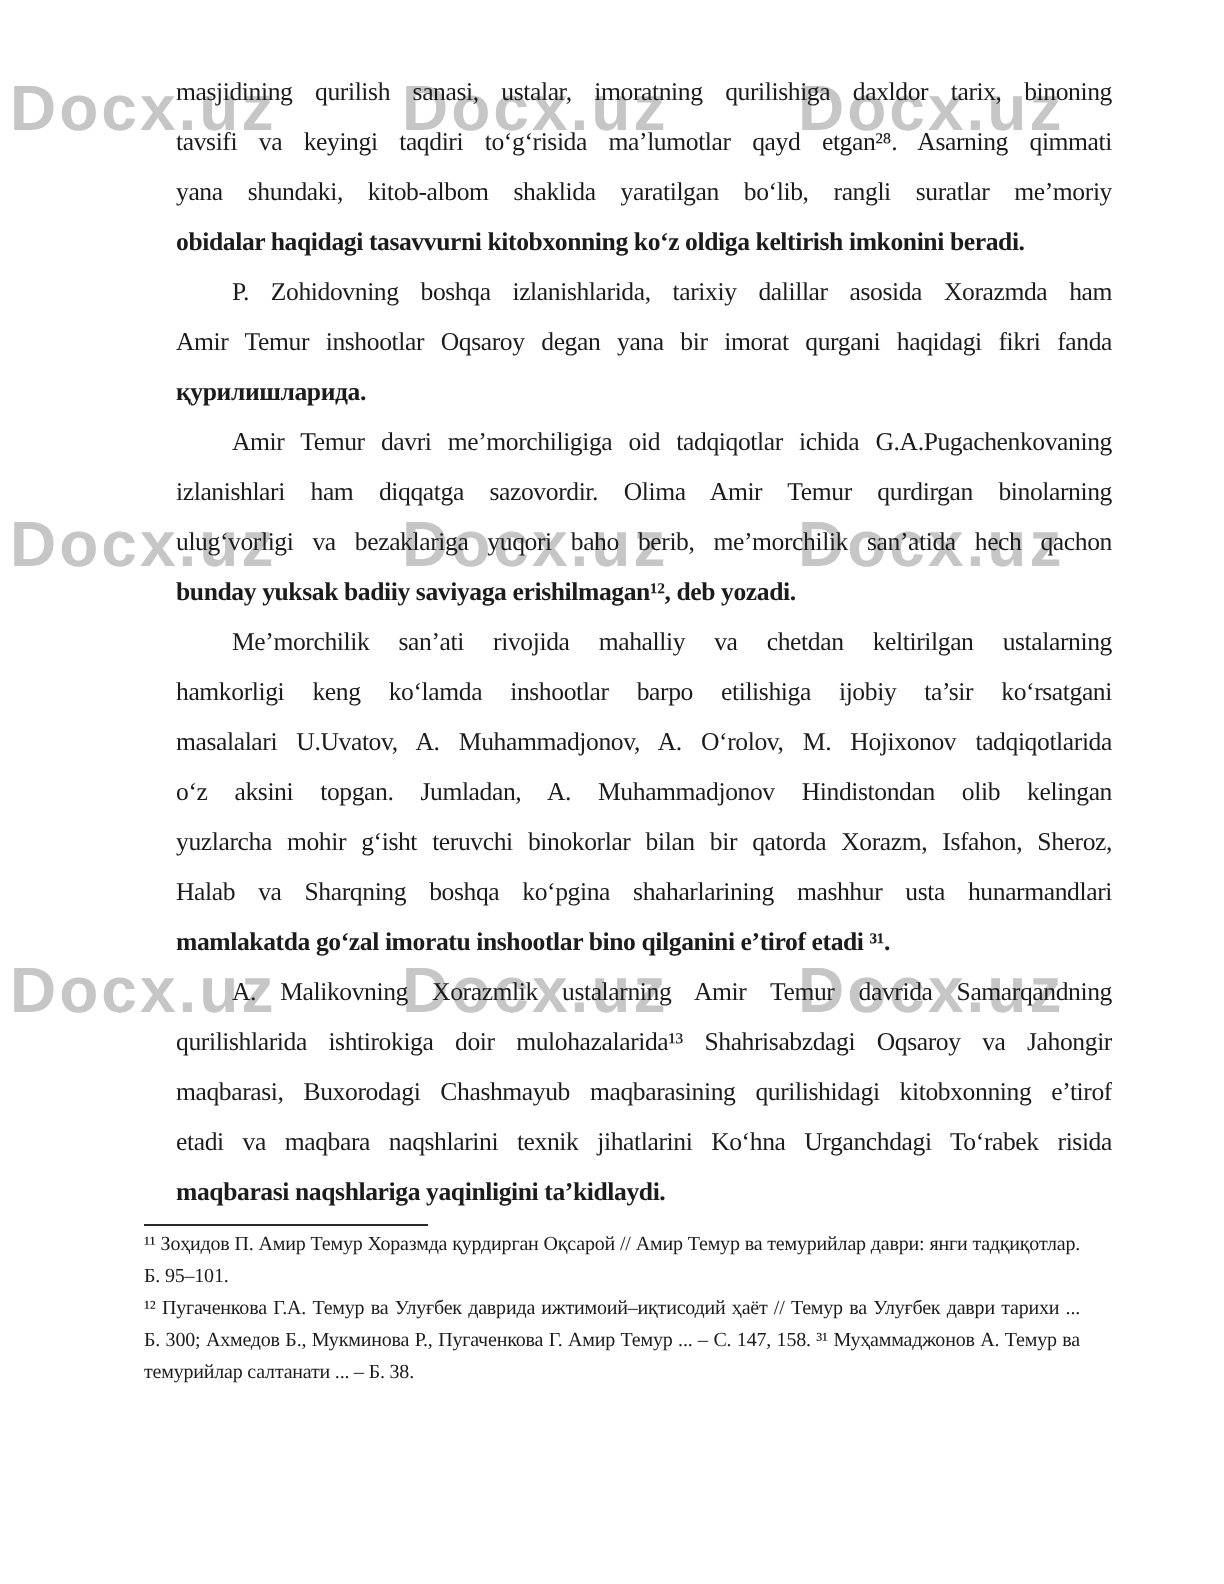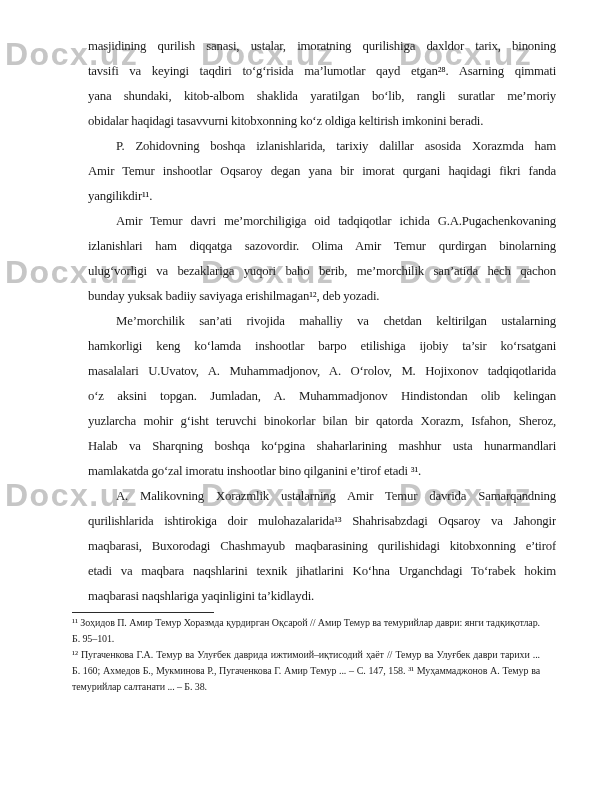--- a/index.html
+++ b/index.html
@@ -31,21 +31,21 @@
   .line {
     height: 25px;
     line-height: 25px;
     font-size: 12.8px;
     letter-spacing: -0.2px;
     text-align: justify;
     text-align-last: justify;
     overflow: hidden;
     white-space: normal;
   }
-  .line.last { text-align-last: auto; }
+  .line.last { text-align-last: auto; font-weight: bold; }
   .line.indent { text-indent: 28px; }
   
   .footnotes { position: absolute; left: 72px; top: 607px; width: 468px; z-index: 1; }
   .fn-rule { width: 142px; height: 0; border-top: 1px solid #2a2a2a; margin: 5px 0 2px 0; }
   .fn-line {
     height: 16px;
     line-height: 16px;
     font-size: 10px;
     letter-spacing: -0.1px;
     text-align: justify;
@@ -79,56 +79,56 @@
   <div class="body-text">
       <div class="para">
         <div class="line">masjidining qurilish sanasi, ustalar, imoratning qurilishiga daxldor tarix, binoning</div>
         <div class="line">tavsifi va keyingi taqdiri to‘g‘risida ma’lumotlar qayd etgan²⁸. Asarning qimmati</div>
         <div class="line">yana shundaki, kitob-albom shaklida yaratilgan bo‘lib, rangli suratlar me’moriy</div>
         <div class="line last">obidalar haqidagi tasavvurni kitobxonning ko‘z oldiga keltirish imkonini beradi.</div>
       </div>
       <div class="para">
         <div class="line indent">P. Zohidovning boshqa izlanishlarida, tarixiy dalillar asosida Xorazmda ham</div>
         <div class="line">Amir Temur inshootlar Oqsaroy degan yana bir imorat qurgani haqidagi fikri fanda</div>
-        <div class="line last">yangilikdir¹¹.</div>
+        <div class="line last">қурилишларида.</div>
       </div>
       <div class="para">
         <div class="line indent">Amir Temur davri me’morchiligiga oid tadqiqotlar ichida G.A.Pugachenkovaning</div>
         <div class="line">izlanishlari ham diqqatga sazovordir. Olima Amir Temur qurdirgan binolarning</div>
         <div class="line">ulug‘vorligi va bezaklariga yuqori baho berib, me’morchilik san’atida hech qachon</div>
         <div class="line last">bunday yuksak badiiy saviyaga erishilmagan¹², deb yozadi.</div>
       </div>
       <div class="para">
         <div class="line indent">Me’morchilik san’ati rivojida mahalliy va chetdan keltirilgan ustalarning</div>
         <div class="line">hamkorligi keng ko‘lamda inshootlar  barpo etilishiga ijobiy ta’sir ko‘rsatgani</div>
         <div class="line">masalalari U.Uvatov, A. Muhammadjonov, A. O‘rolov, M. Hojixonov tadqiqotlarida</div>
         <div class="line">o‘z aksini topgan. Jumladan, A. Muhammadjonov Hindistondan olib kelingan</div>
         <div class="line">yuzlarcha mohir g‘isht teruvchi binokorlar bilan bir qatorda Xorazm, Isfahon, Sheroz,</div>
         <div class="line">Halab va Sharqning boshqa ko‘pgina shaharlarining mashhur usta hunarmandlari</div>
         <div class="line last">mamlakatda go‘zal imoratu inshootlar bino qilganini e’tirof etadi ³¹.</div>
       </div>
       <div class="para">
         <div class="line indent">A. Malikovning Xorazmlik ustalarning Amir Temur davrida Samarqandning</div>
         <div class="line">qurilishlarida ishtirokiga doir mulohazalarida¹³ Shahrisabzdagi Oqsaroy va Jahongir</div>
         <div class="line">maqbarasi, Buxorodagi Chashmayub maqbarasining qurilishidagi kitobxonning e’tirof</div>
-        <div class="line">etadi va maqbara naqshlarini texnik jihatlarini Ko‘hna Urganchdagi To‘rabek hokim</div>
+        <div class="line">etadi va maqbara naqshlarini texnik jihatlarini Ko‘hna Urganchdagi To‘rabek risida</div>
         <div class="line last">maqbarasi naqshlariga yaqinligini ta’kidlaydi.</div>
       </div>
     </div>
 
   <div class="footnotes">
     <div class="fn-rule"></div>
     <div>
         <div class="footnote">
           <div class="fn-line">¹¹ Зоҳидов П. Амир Темур Хоразмда қурдирган Оқсарой // Амир Темур ва темурийлар даври: янги тадқиқотлар.</div>
           <div class="fn-line last">Б. 95–101.</div>
         </div>
         <div class="footnote">
           <div class="fn-line">¹² Пугаченкова Г.А.  Темур ва Улуғбек даврида ижтимоий–иқтисодий ҳаёт // Темур ва Улуғбек даври тарихи ...</div>
-          <div class="fn-line">Б. 160; Ахмедов Б., Мукминова Р., Пугаченкова Г. Амир Темур ... – С. 147, 158. ³¹ Муҳаммаджонов А. Темур ва</div>
+          <div class="fn-line">Б. 300; Ахмедов Б., Мукминова Р., Пугаченкова Г. Амир Темур ... – С. 147, 158. ³¹ Муҳаммаджонов А. Темур ва</div>
           <div class="fn-line last">темурийлар салтанати ... – Б. 38.</div>
         </div>
         <div class="footnote">
           <div class="fn-line last">доир // «Амир Темур ва унинг жаҳон тарихидаги ўрни» Халқаро конференция тезислари. – Б. 85-86.</div>
         </div>
       </div>
   </div>
 
   <div class="footer-dash">–</div>
   <div class="page-number">7</div>

